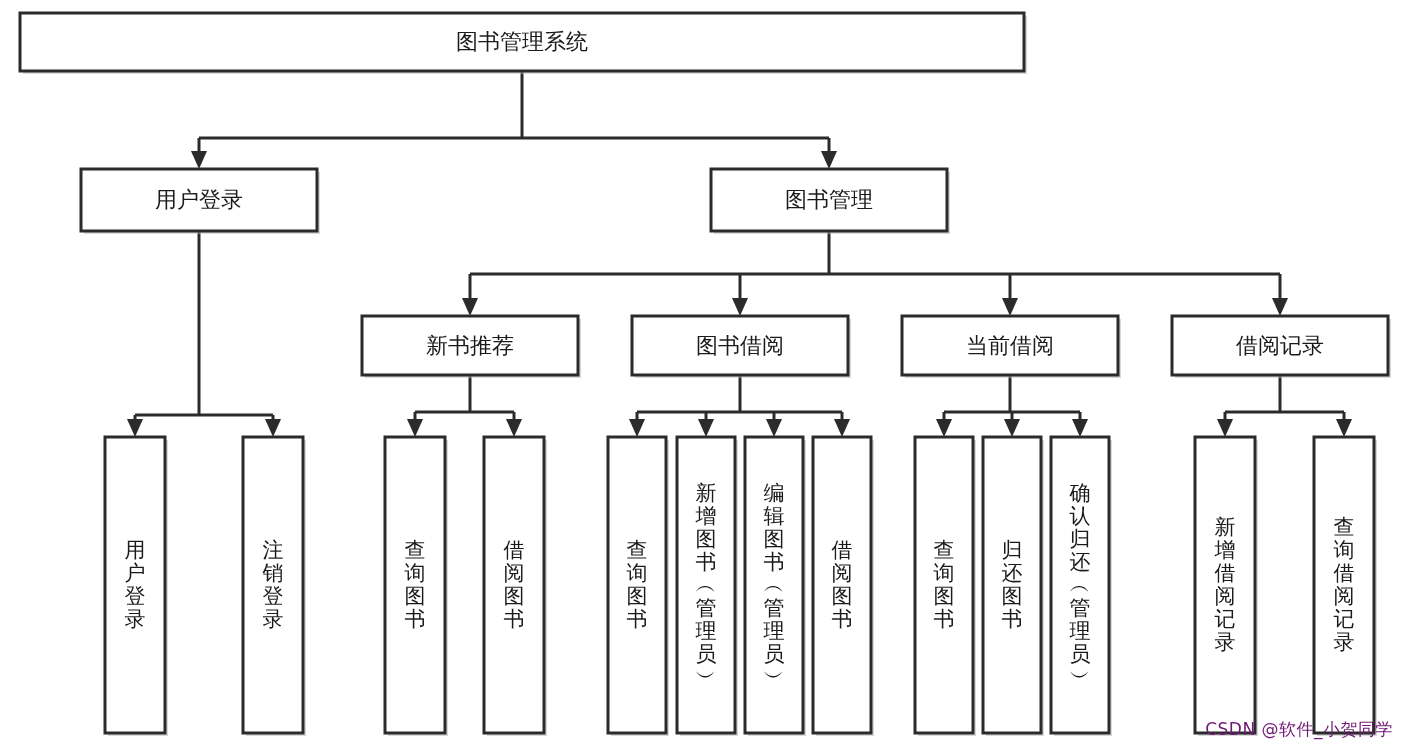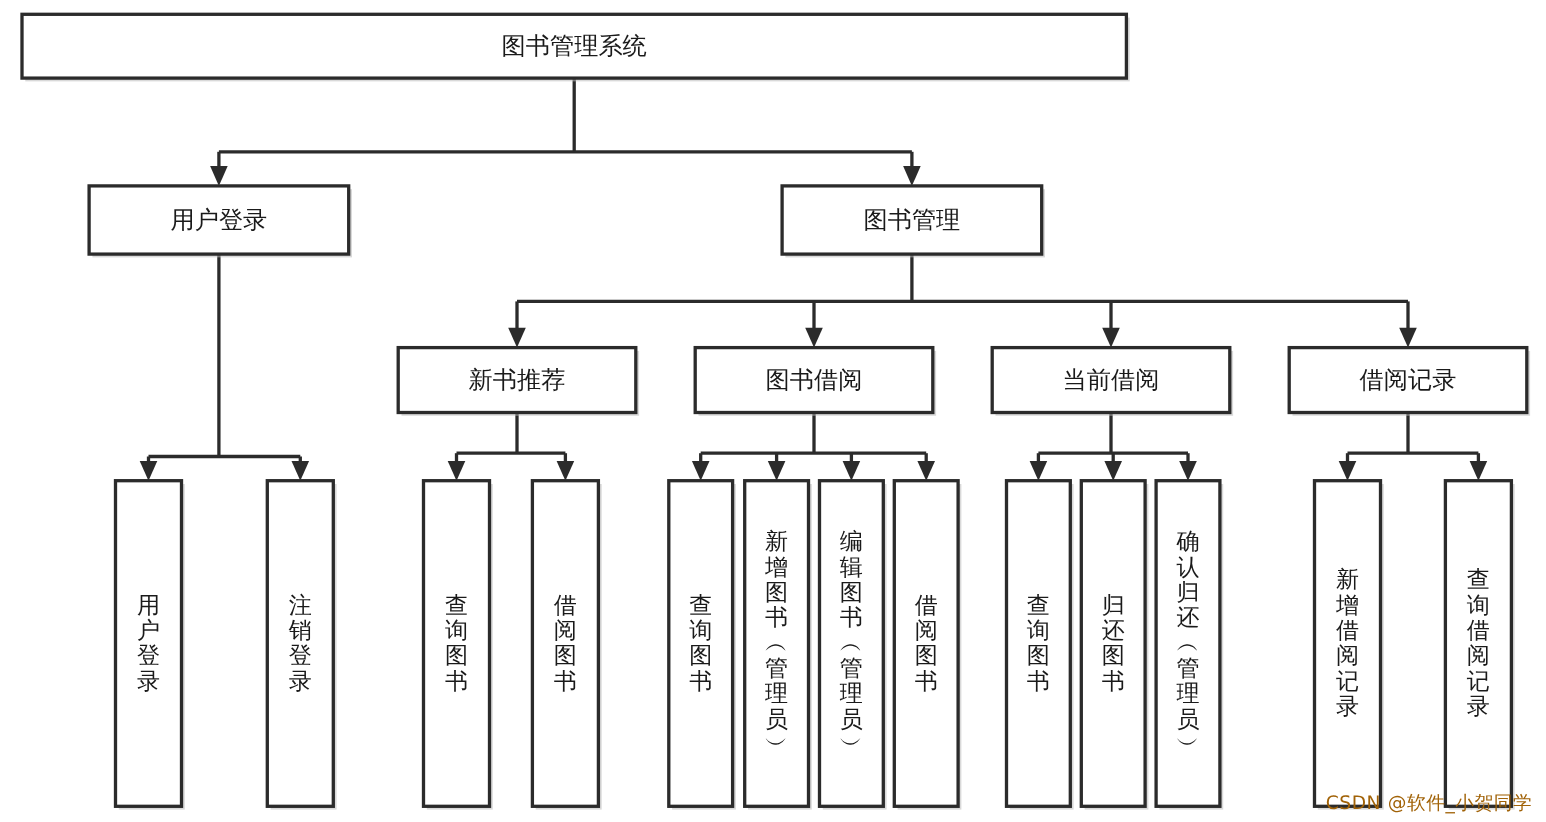--- a/index.html
+++ b/index.html
@@ -62,21 +62,21 @@
     fill: #1a1a1a;
     text-anchor: middle;
     white-space: pre;
   }
   .watermark-text {
     position: absolute;
     right: 12px;
     bottom: 6px;
     font-family: "DejaVu Sans", "Liberation Sans", sans-serif;
     font-size: 17px;
-    color: #a16207;
+    color: #701a75;
     letter-spacing: 0.5px;
     user-select: none;
     white-space: nowrap;
   }
 </style>
 </head>
 <body>
 
 <div id="diagram-root">
   <svg id="flow-svg" viewBox="0 0 1405 747">

